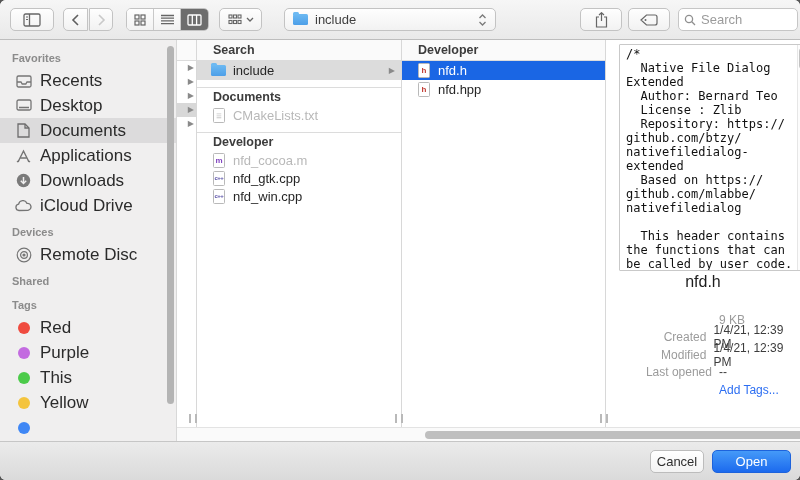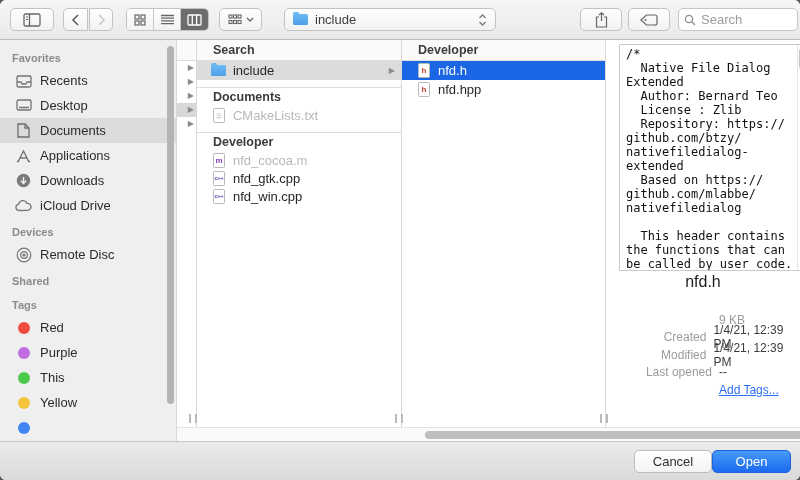--- a/index.html
+++ b/index.html
@@ -18,21 +18,21 @@
   .searchbox { margin-left:8px; width:120px; height:23px; background:#fff; border:1px solid #c6c6c6; border-radius:5px; display:flex; align-items:center; padding:0 5px; }
   .searchbox span.ph { color:#9b9b9b; font-size:13px; margin-left:5px; }
   svg { display:block; }
 
   
   .main { display:flex; height:401px; }
 
   
   .sidebar { width:184px; background:#f0efef; border-right:1px solid #d8d8d8; position:relative; overflow:hidden; padding-top:4px; }
   .sb-head { color:#8b8b8b; font-size:11px; font-weight:700; padding:8px 0 4px 12px; }
-  .sb-item { height:25px; display:flex; align-items:center; padding-left:15px; font-size:13px; color:#2b2b2b; }
+  .sb-item { height:25px; display:flex; align-items:center; padding-left:15px; font-size:17px; color:#2b2b2b; }
   .sb-item .ic { width:17px; display:flex; justify-content:center; margin-right:8px; }
   .sb-item.sel { background:#dcdbdc; }
   .dot { width:12px; height:12px; border-radius:50%; }
   .sb-scroll { position:absolute; top:6px; right:2px; width:7px; height:358px; border-radius:4px; background:#b4b4b4; }
 
   
   .browser { width:648px; display:flex; flex-direction:column; position:relative; background:#fff; }
   .cols { height:387px; display:flex; position:relative; }
   .minicol { width:20px; border-right:1px solid #d8d8d8; }
   .minihead { height:21px; border-bottom:1px solid #dcdcdc; background:#fafafa; }
@@ -62,30 +62,30 @@
   .codebox { position:absolute; left:13px; top:4px; width:190px; height:227px; border:1px solid #c9c9c9; border-radius:1px; background:#fff; overflow:hidden; }
   .codebox pre { font-family:"DejaVu Sans Mono", monospace; font-size:12px; line-height:14px; color:#111; padding:2px 14px 2px 6px; white-space:pre; }
   .cb-lane { position:absolute; top:0; right:0; width:11px; height:100%; border-left:1px solid #e6e6e6; background:#fcfcfc; }
   .cb-thumb { position:absolute; top:3px; right:2px; width:7px; height:21px; border-radius:4px; background:#c2c2c2; }
   .pv-title { position:absolute; top:233px; left:0; right:0; text-align:center; font-size:16px; color:#1d1d1d; }
   .meta { position:absolute; top:271px; left:0; right:0; font-size:12px; }
   .mrow { display:flex; height:17.5px; align-items:center; }
   .mrow .ml { width:106px; text-align:right; color:#9b9b9b; }
   .mrow .mv { margin-left:7px; color:#3c3c3c; }
   .mv.gray { color:#9b9b9b; }
-  .mv.link { color:#2c6ef2;text-decoration:underline; }
+  .mv.link { color:#2c6ef2; }
 
   
   .hscroll { height:14px; background:#fafafa; border-top:1px solid #e3e3e3; position:relative; }
   .hthumb { position:absolute; top:3px; left:248px; width:396px; height:8px; border-radius:4px; background:#bfbfbf; }
 
   
   .footer { height:39px; background:linear-gradient(#ebebeb,#dadada); border-top:1px solid #c6c6c6; display:flex; align-items:center; justify-content:flex-end; padding-right:9px; }
   .fbtn { height:23px; border-radius:5px; font-size:13px; display:flex; align-items:center; justify-content:center; }
-  .cancel { width:78px; background:linear-gradient(#ffffff,#f3f3f3); border:1px solid #bcbcbc; color:#2f2f2f; }
+  .cancel { width:54px; background:linear-gradient(#ffffff,#f3f3f3); border:1px solid #bcbcbc; color:#2f2f2f; margin-right:8px; }
   .open { width:79px; background:linear-gradient(#459af8,#1c6aee); border:1px solid #1d63dc; color:#fff; }
 </style>
 </head>
 <body>
 
 <div class="window">
 
   <div class="toolbar">
     <div class="tbtn" style="width:44px">
       <span>

